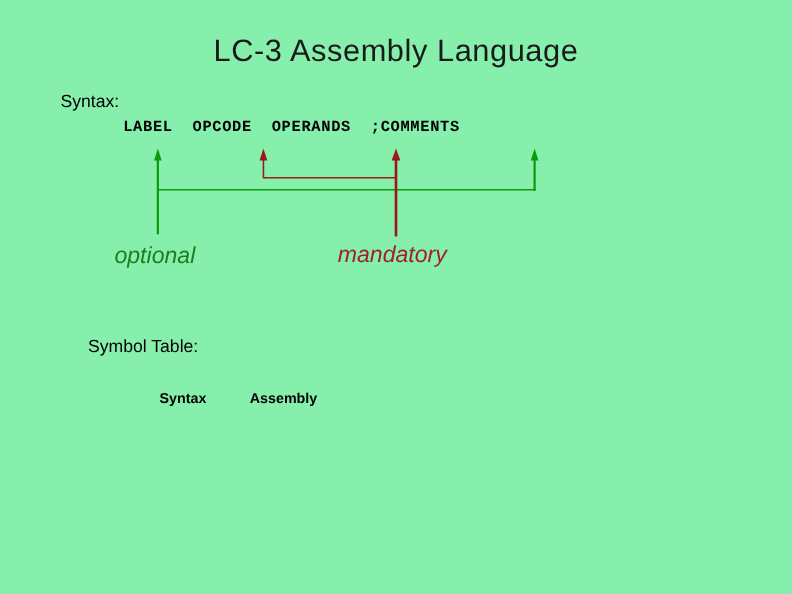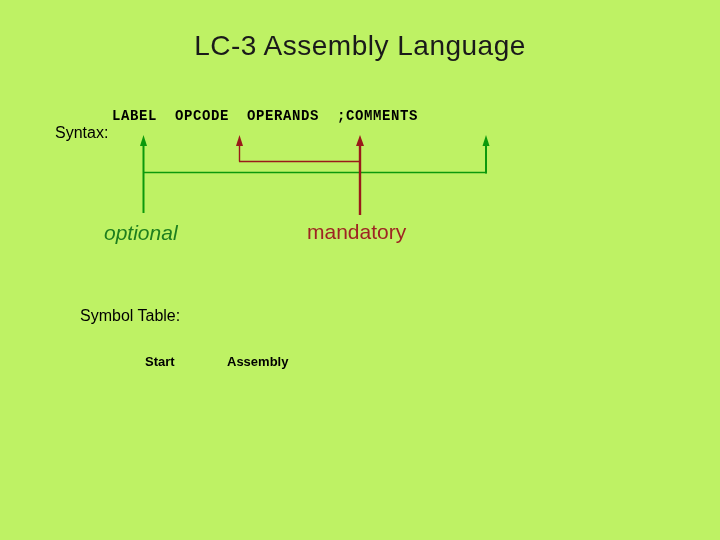--- a/index.html
+++ b/index.html
@@ -4,42 +4,41 @@
 <style>
   html, body {
     margin: 0;
     padding: 0;
     background: #ffffff;
   }
   .slide {
     position: relative;
     width: 720px;
     height: 540px;
-    background: #bef264;
+    background: #86efac;
     overflow: hidden;
     font-family: "Liberation Sans", sans-serif;
     color: #000000;
   }
   .slide-title {
     position: absolute;
     top: 30px;
     left: 0;
     width: 720px;
     text-align: center;
     font-size: 28px;
     font-weight: 400;
     color: #1a1a1a;
     letter-spacing: 0.5px;
   }
   .syntax-label {
     position: absolute;
     left: 55px;
     top: 84px;
     font-size: 16px;
-    margin-top: 40px;
   }
   .syntax-line {
     position: absolute;
     left: 112px;
     top: 108px;
     font-family: "Liberation Mono", "DejaVu Sans Mono", monospace;
     font-weight: 700;
     font-size: 14px;
     letter-spacing: 0.6px;
     white-space: pre;
@@ -59,20 +58,21 @@
     top: 221px;
     font-size: 21px;
     font-style: italic;
     color: var(--green-text, #1e7e1e);
   }
   .mandatory-label {
     position: absolute;
     left: 307px;
     top: 220px;
     font-size: 21px;
+    font-style: italic;
     color: var(--red-text, #9e2323);
   }
   .symbol-table-label {
     position: absolute;
     left: 68px;
     top: 307px;
     font-size: 16px;
     margin-left: 12px;
   }
   .symbol-table {
@@ -132,18 +132,18 @@
   </svg>
 
   <div class="optional-label">optional</div>
 
   <div class="mandatory-label">mandatory</div>
 
   <div class="symbol-table-label">Symbol Table:</div>
 
   <div class="symbol-table">
     <div class="tr head">
-      <div class="td sym">Start</div>
+      <div class="td sym">Syntax</div>
       <div class="td addr">Assembly</div>
     </div>
   </div>
 
 </div>
 
 </body></html>

